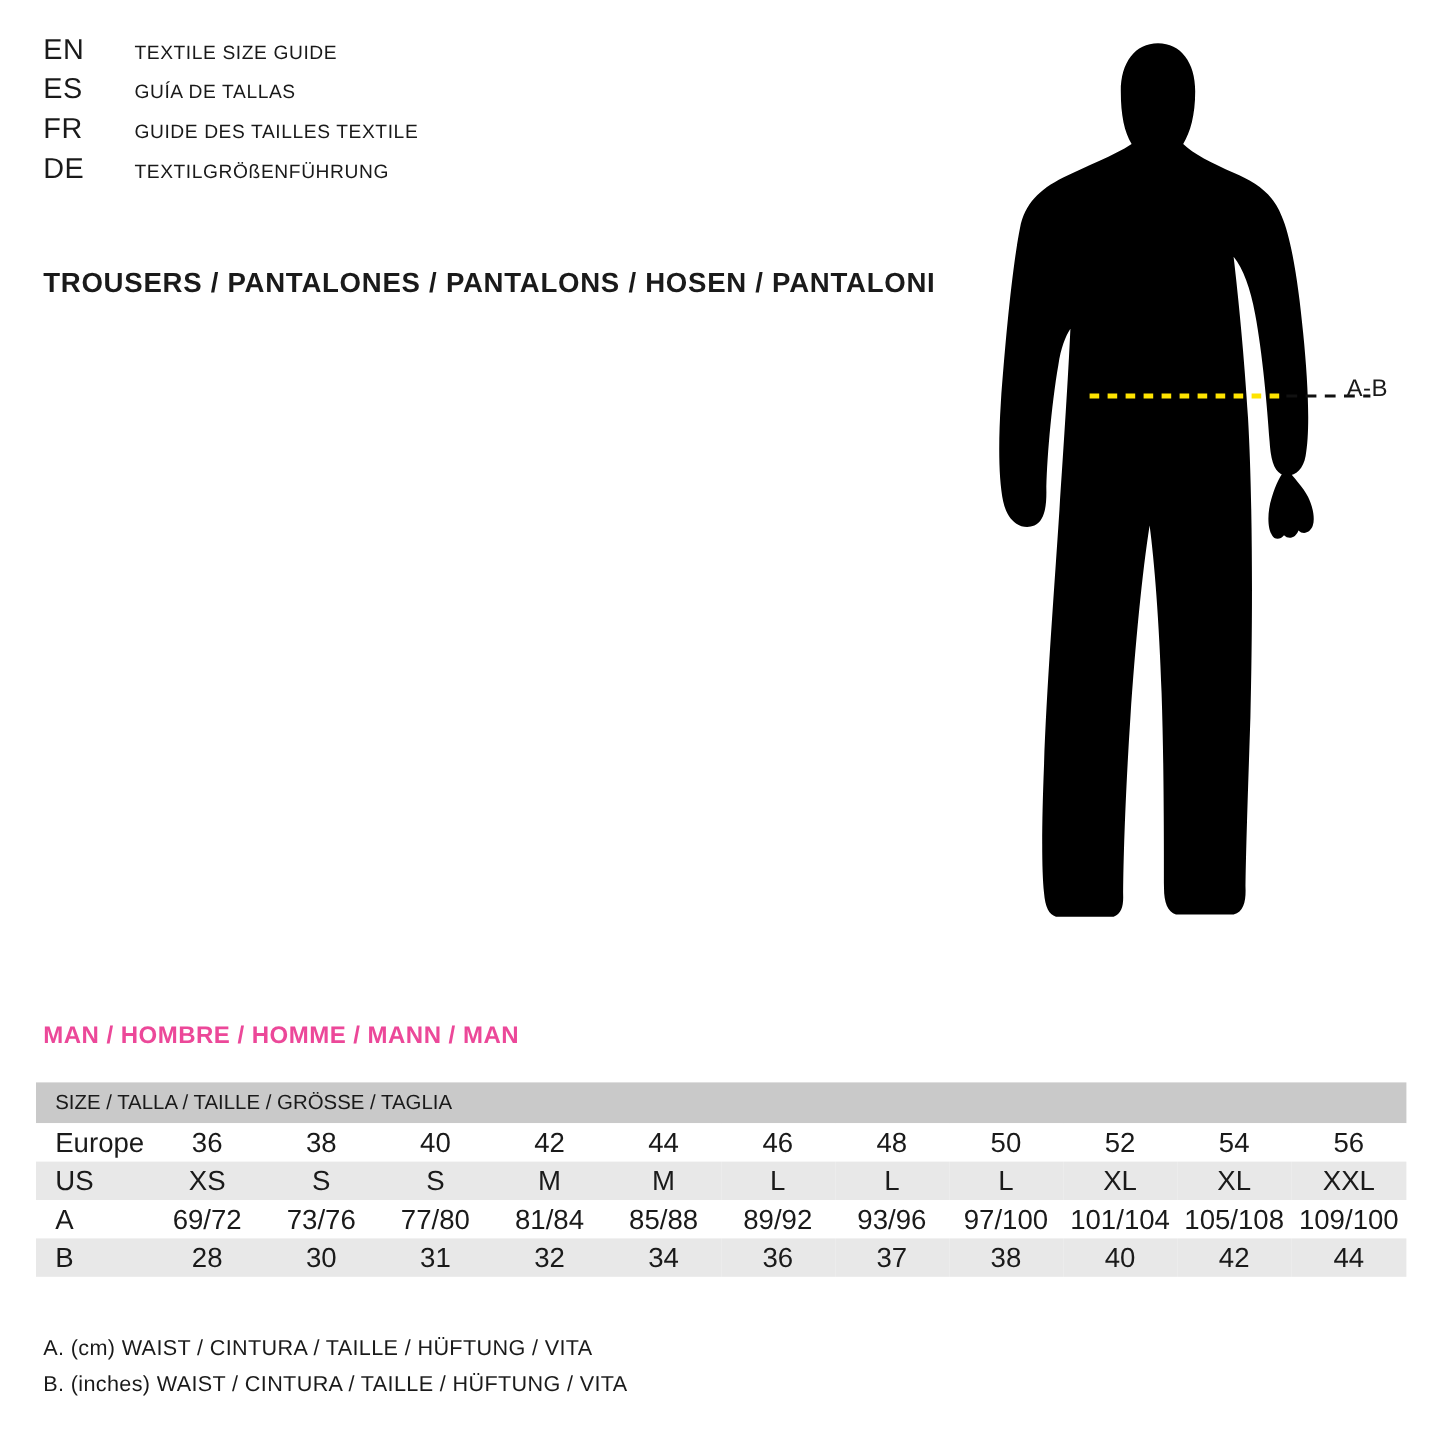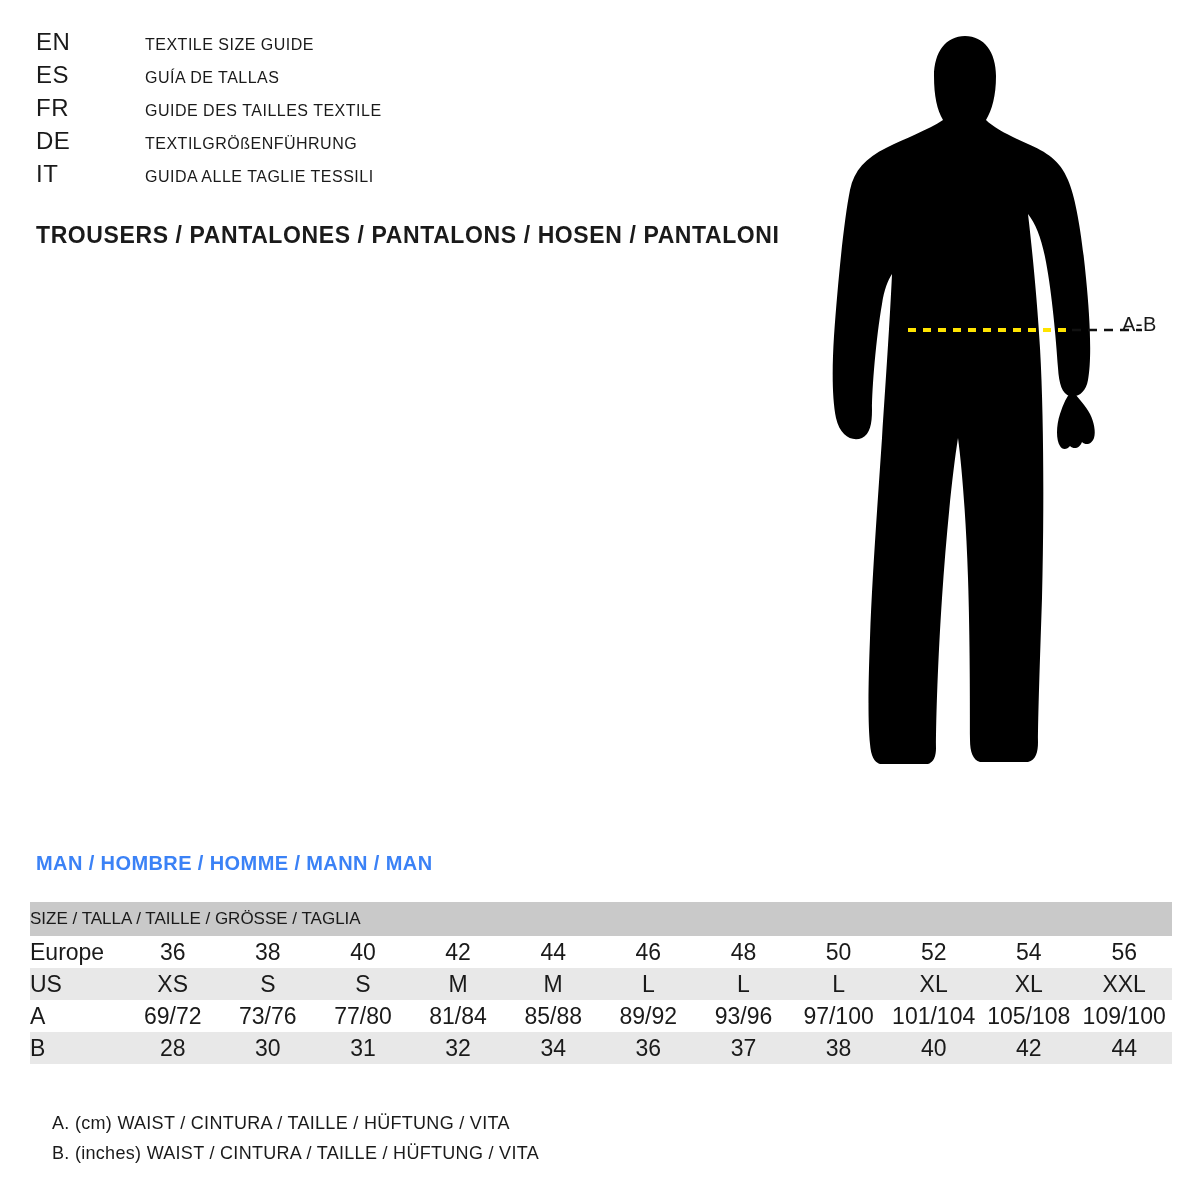--- a/index.html
+++ b/index.html
@@ -20,21 +20,20 @@
   .lang-block {
     position: absolute;
     left: 36px;
     top: 28px;
     width: 780px;
   }
   .lang-row {
     display: flex;
     align-items: baseline;
     height: 33px;
-    gap: 33px;
   }
   .lang-code {
     width: 76px;
     font-size: 24px;
     letter-spacing: .5px;
     color: #1a1a1a;
   }
   .lang-text {
     font-size: 16px;
     letter-spacing: .5px;
@@ -70,21 +69,21 @@
   }
 
   
   .section-title {
     position: absolute;
     left: 36px;
     top: 852px;
     font-size: 20px;
     font-weight: bold;
     letter-spacing: .4px;
-    color: #3b82f6;
+    color: #ec4899;
   }
 
   .table-wrap {
     position: absolute;
     left: 30px;
     top: 902px;
     width: 1142px;
   }
   table.size-table {
     border-collapse: collapse;
@@ -94,41 +93,40 @@
   table.size-table td {
     font-size: 23px;
     color: #1a1a1a;
     height: 32px;
     padding: 0;
     text-align: center;
     vertical-align: middle;
   }
   table.size-table td.rowhead {
     text-align: left;
-    padding-left: 0;
+    padding-left: 16px;
     width: 175px;
   }
   tr.head-row td {
     background: #c9c9c9;
     font-size: 17px;
     height: 34px;
   }
   tr.alt td {
     background: #e8e8e8;
   }
   tr.plain td {
     background: #ffffff;
   }
 
   .footnotes {
     position: absolute;
     left: 36px;
     top: 1108px;
     width: 900px;
-    margin-left: 16px;
   }
   .footnote {
     font-size: 18px;
     letter-spacing: .3px;
     color: #1a1a1a;
     line-height: 30px;
   }
 </style>
 </head>
 <body>
@@ -142,24 +140,20 @@
     <span class="lang-code">ES</span>
     <span class="lang-text">GUÍA DE TALLAS</span>
   </div>
   <div class="lang-row">
     <span class="lang-code">FR</span>
     <span class="lang-text">GUIDE DES TAILLES TEXTILE</span>
   </div>
   <div class="lang-row">
     <span class="lang-code">DE</span>
     <span class="lang-text">TEXTILGRÖßENFÜHRUNG</span>
-  </div>
-  <div class="lang-row">
-    <span class="lang-code">IT</span>
-    <span class="lang-text">GUIDA ALLE TAGLIE TESSILI</span>
   </div>
 </div>
 
 <div class="garment-line">TROUSERS / PANTALONES / PANTALONS / HOSEN / PANTALONI</div>
 
 <div class="figure-wrap">
   <svg width="380" height="780" viewBox="0 0 380 780" xmlns="http://www.w3.org/2000/svg">
 
     <g>
       <path fill="#000000" d="

